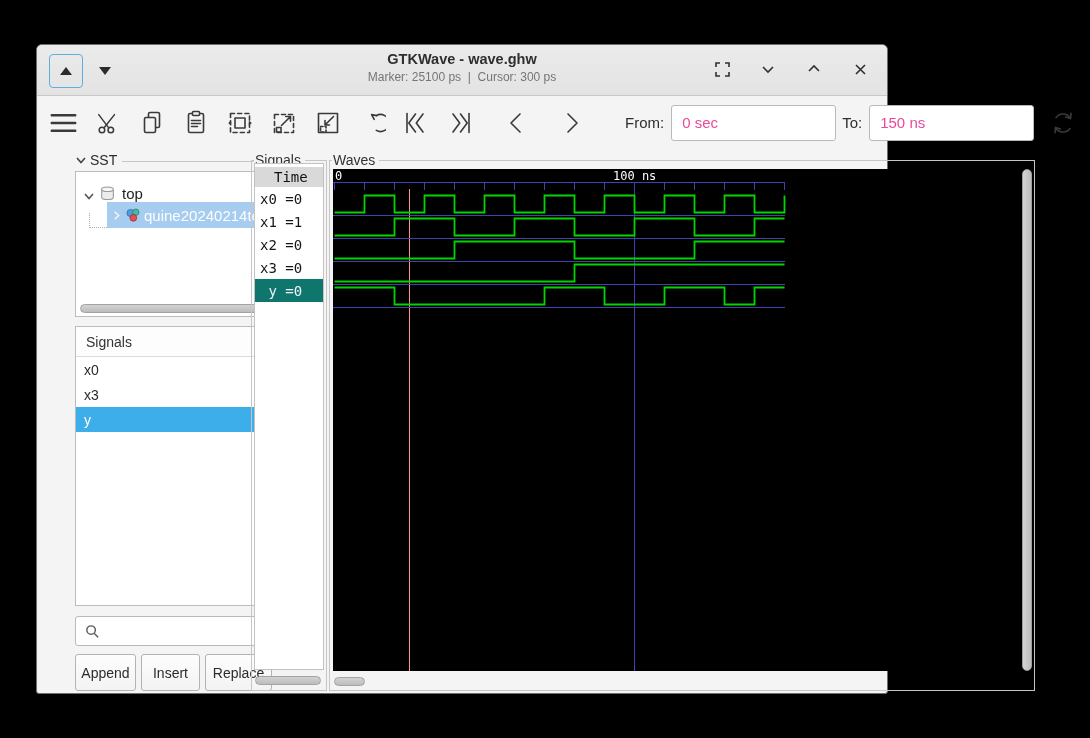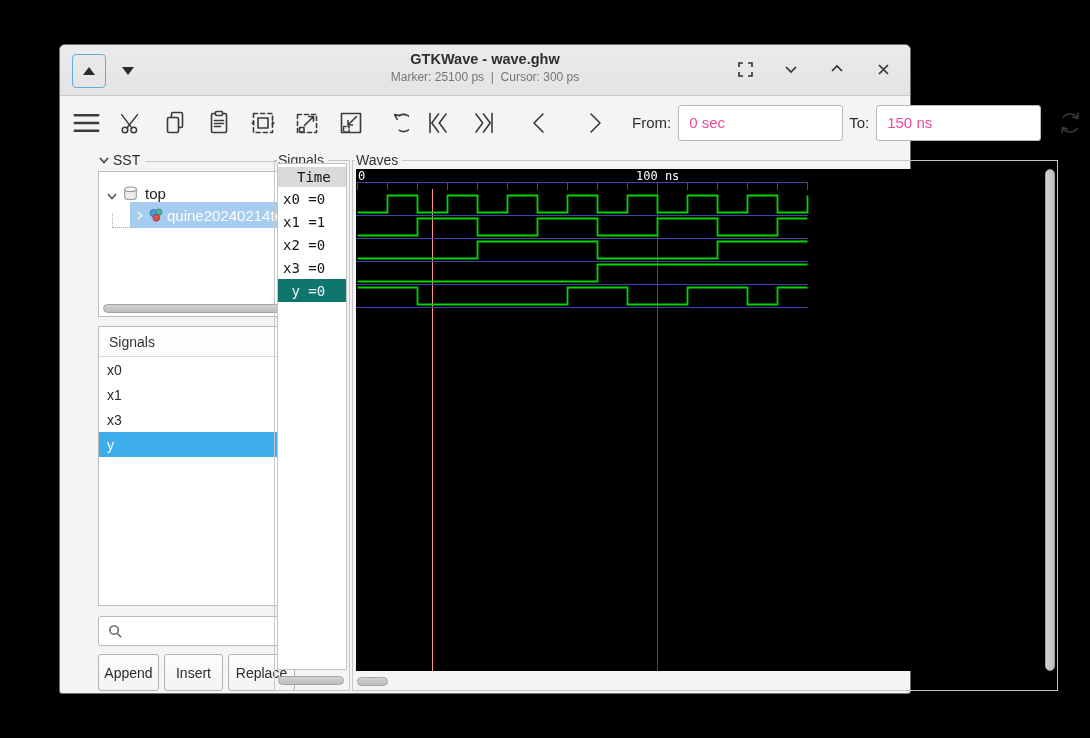--- a/index.html
+++ b/index.html
@@ -1,18 +1,18 @@
 <!DOCTYPE html>
 <html><head>
 <meta charset="utf-8">
 <style>
   html,body{margin:0;padding:0;}
   body{width:1090px;height:738px;background:#000;position:relative;overflow:hidden;
        font-family:"Liberation Sans",sans-serif;}
-  .window{position:absolute;left:59px;top:44px;width:852px;height:650px;background:#f4f4f4;
+  .window{position:absolute;left:36px;top:44px;width:852px;height:650px;background:#f4f4f4;
           border:1px solid #6e6e6e;border-radius:6px 6px 3px 3px;box-sizing:border-box;
           box-shadow:0 10px 34px rgba(0,0,0,.8);}
   
   .titlebar{position:absolute;left:0;top:0;right:0;height:50px;border-radius:5px 5px 0 0;
             background:linear-gradient(#ebebeb,#e3e3e3);border-bottom:1px solid #c9c9c9;}
   .tb-left{position:absolute;left:12px;top:9px;display:flex;align-items:center;gap:10px;}
   .shade-btn{width:32px;height:32px;border:1px solid #61aede;border-radius:4px;background:transparent;
              display:flex;align-items:center;justify-content:center;cursor:default;}
   .tri-up{width:0;height:0;border-left:6px solid transparent;border-right:6px solid transparent;border-bottom:8px solid #2b2b2b;}
   .tri-down{width:0;height:0;border-left:6px solid transparent;border-right:6px solid transparent;border-top:8px solid #2b2b2b;margin-left:6px;}
@@ -186,21 +186,21 @@
     <div class="icn" style="margin-left:12px;">
       <svg width="24" height="28" viewBox="0 0 24 28">
         <path d="M16 5 L7 14 L16 23"></path>
       </svg>
     </div>
     <div class="icn" style="margin-left:12px;">
       <svg width="24" height="28" viewBox="0 0 24 28">
         <path d="M8 5 L17 14 L8 23"></path>
       </svg>
     </div>
-    <span class="tlabel" style="margin-left:8px;">From:</span>
+    <span class="tlabel" style="margin-left:24px;">From:</span>
     <input class="tentry" type="text" value="0 sec" style="">
     <span class="tlabel">To:</span>
     <input class="tentry" type="text" value="150 ns" style="">
     <div class="icn" style="margin-left:14px;">
       <svg width="28" height="28" viewBox="0 0 28 28">
         <path d="M7 8.5 A8.8 8.8 0 0 1 21.3 8.8"></path>
         <path d="M22 4.2 L21.5 9.6 L16.6 8" fill="none"></path>
         <path d="M21 19.5 A8.8 8.8 0 0 1 6.7 19.2"></path>
         <path d="M6 23.8 L6.5 18.4 L11.4 20" fill="none"></path>
       </svg>
@@ -240,21 +240,20 @@
           </svg>
           <span>quine20240214testbench</span>
         </div>
       </div>
       <div class="hscroll" style="width:182px;"></div>
     </div>
 
     <div class="sigbox">
       <div class="sighdr">Signals</div>
       <div class="sitem">x0</div>
-      <div class="sitem">x1</div>
       <div class="sitem">x3</div>
       <div class="sitem sel">y</div>
     </div>
 
     <div class="searchbox">
       <svg width="17" height="17" viewBox="0 0 18 18">
         <circle cx="7.5" cy="7.5" r="4.5"></circle>
           <path d="M11 11 L15 15"></path>
       </svg>
     </div>

